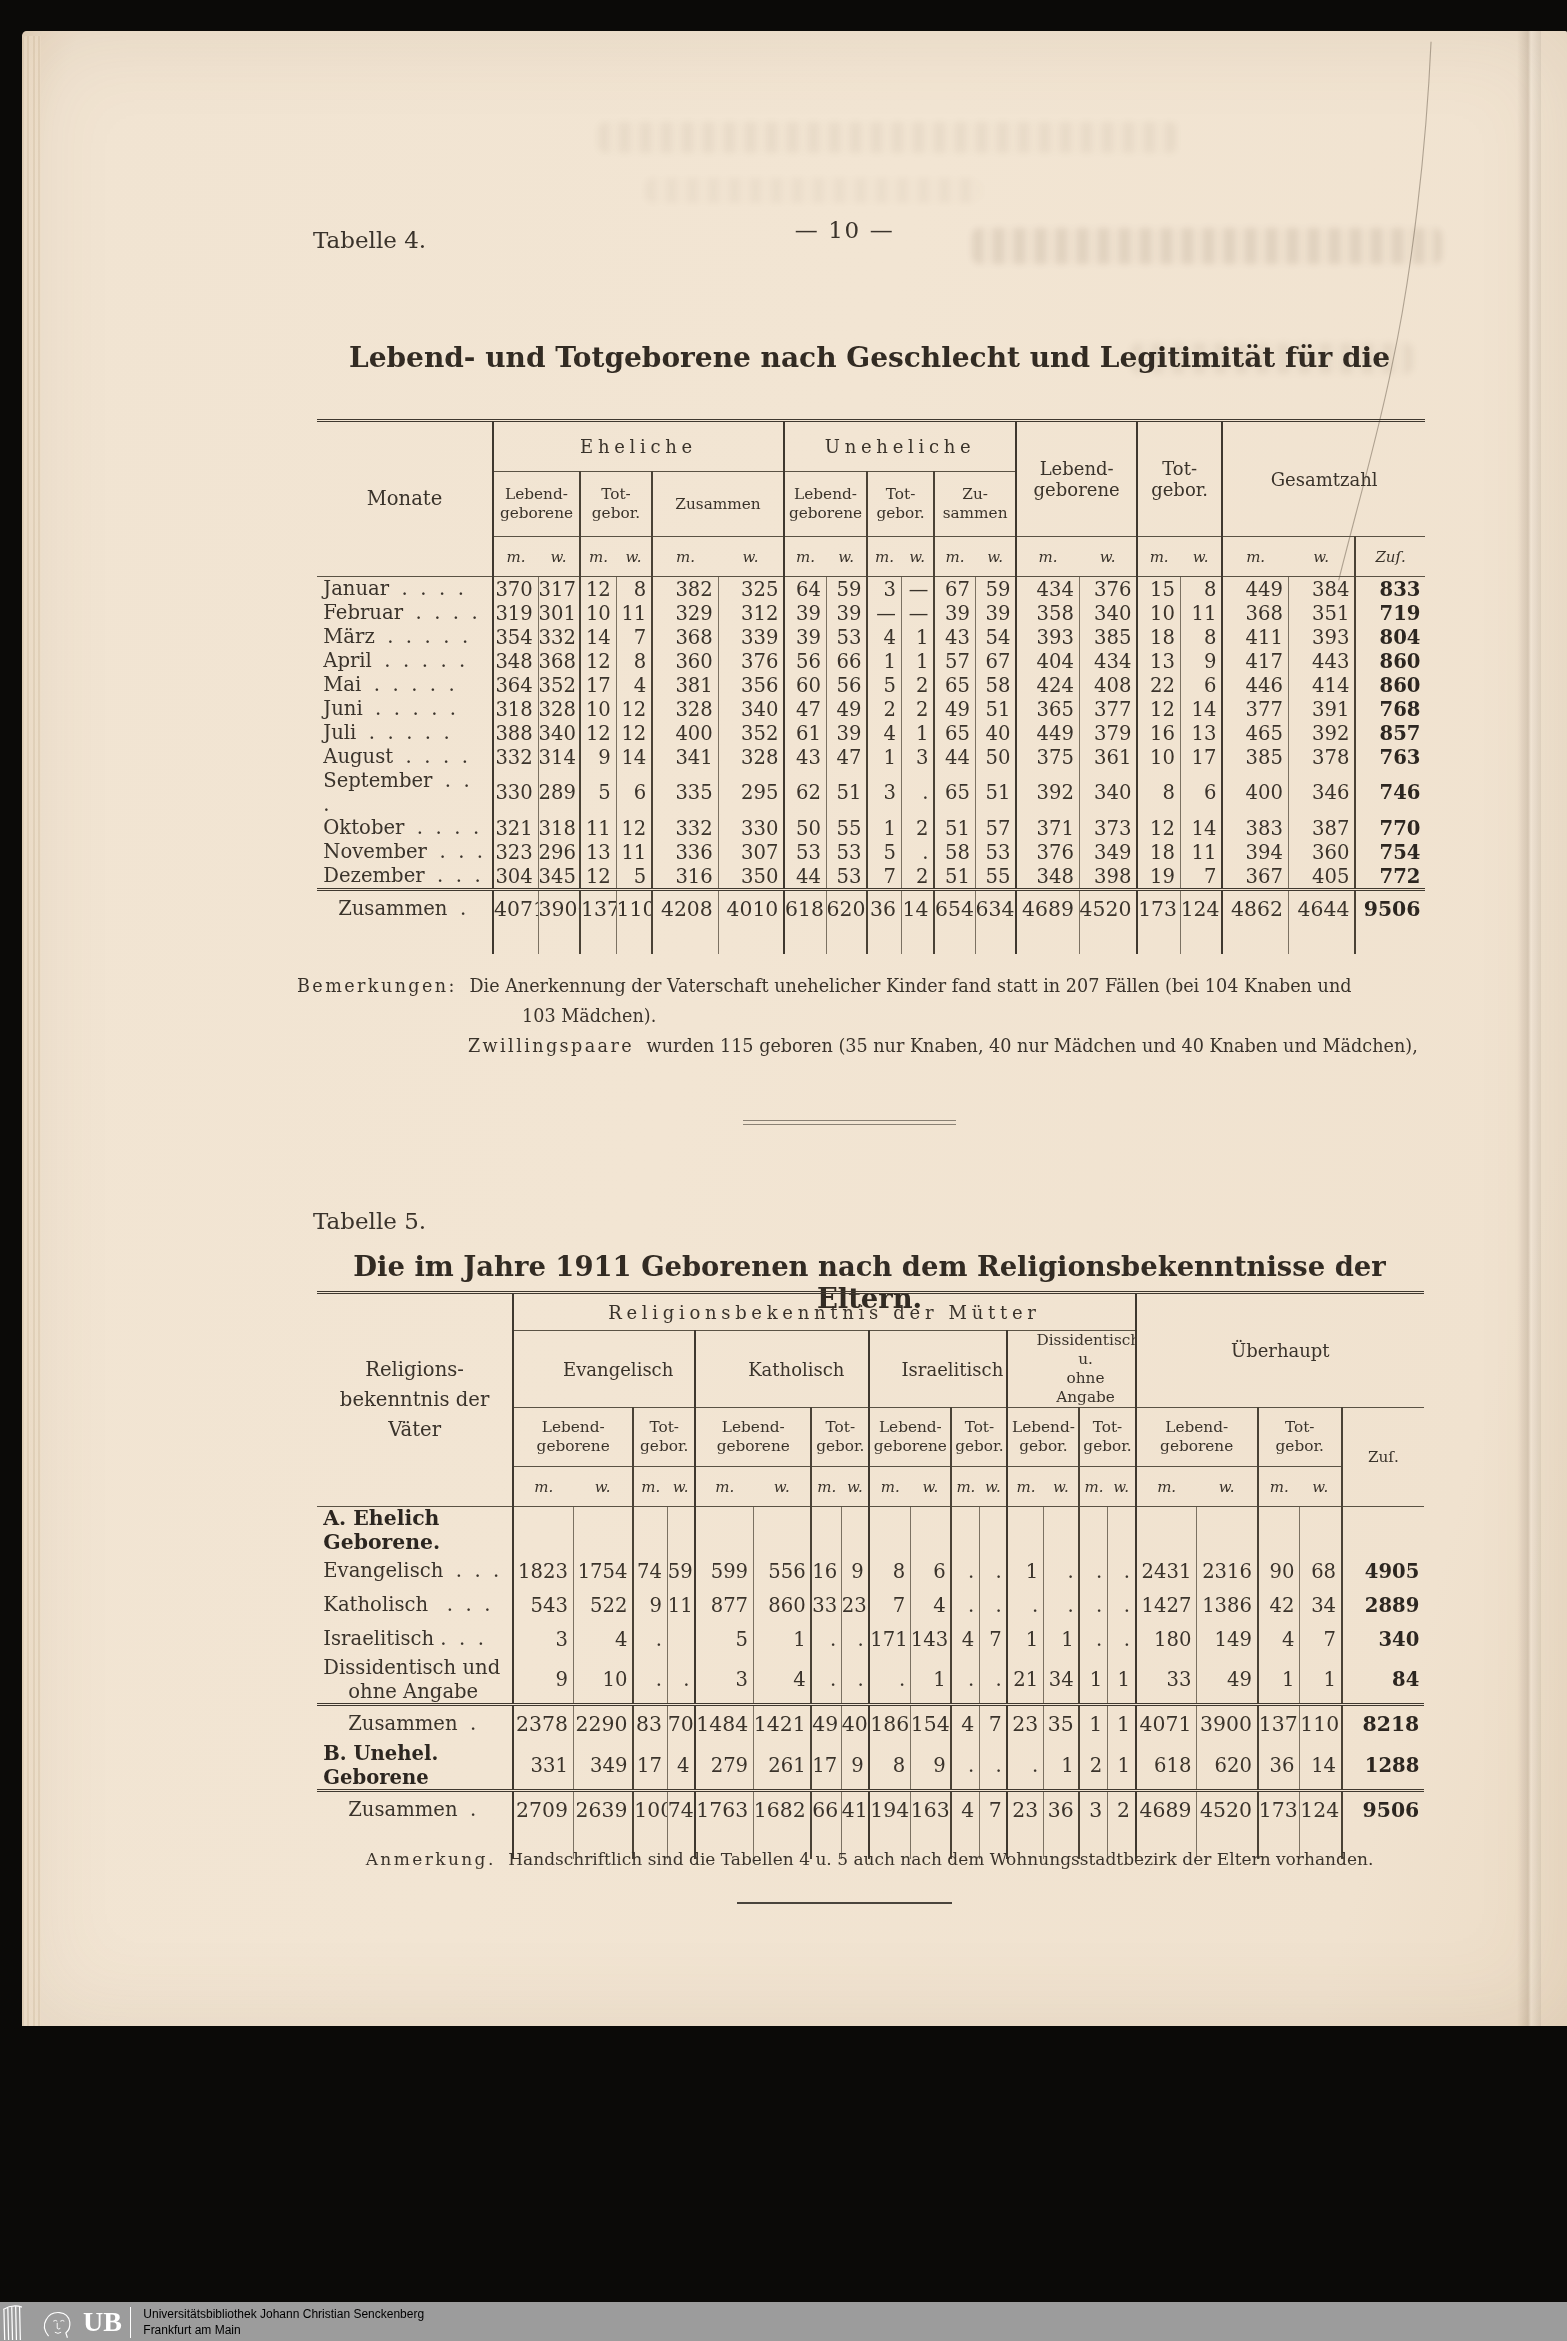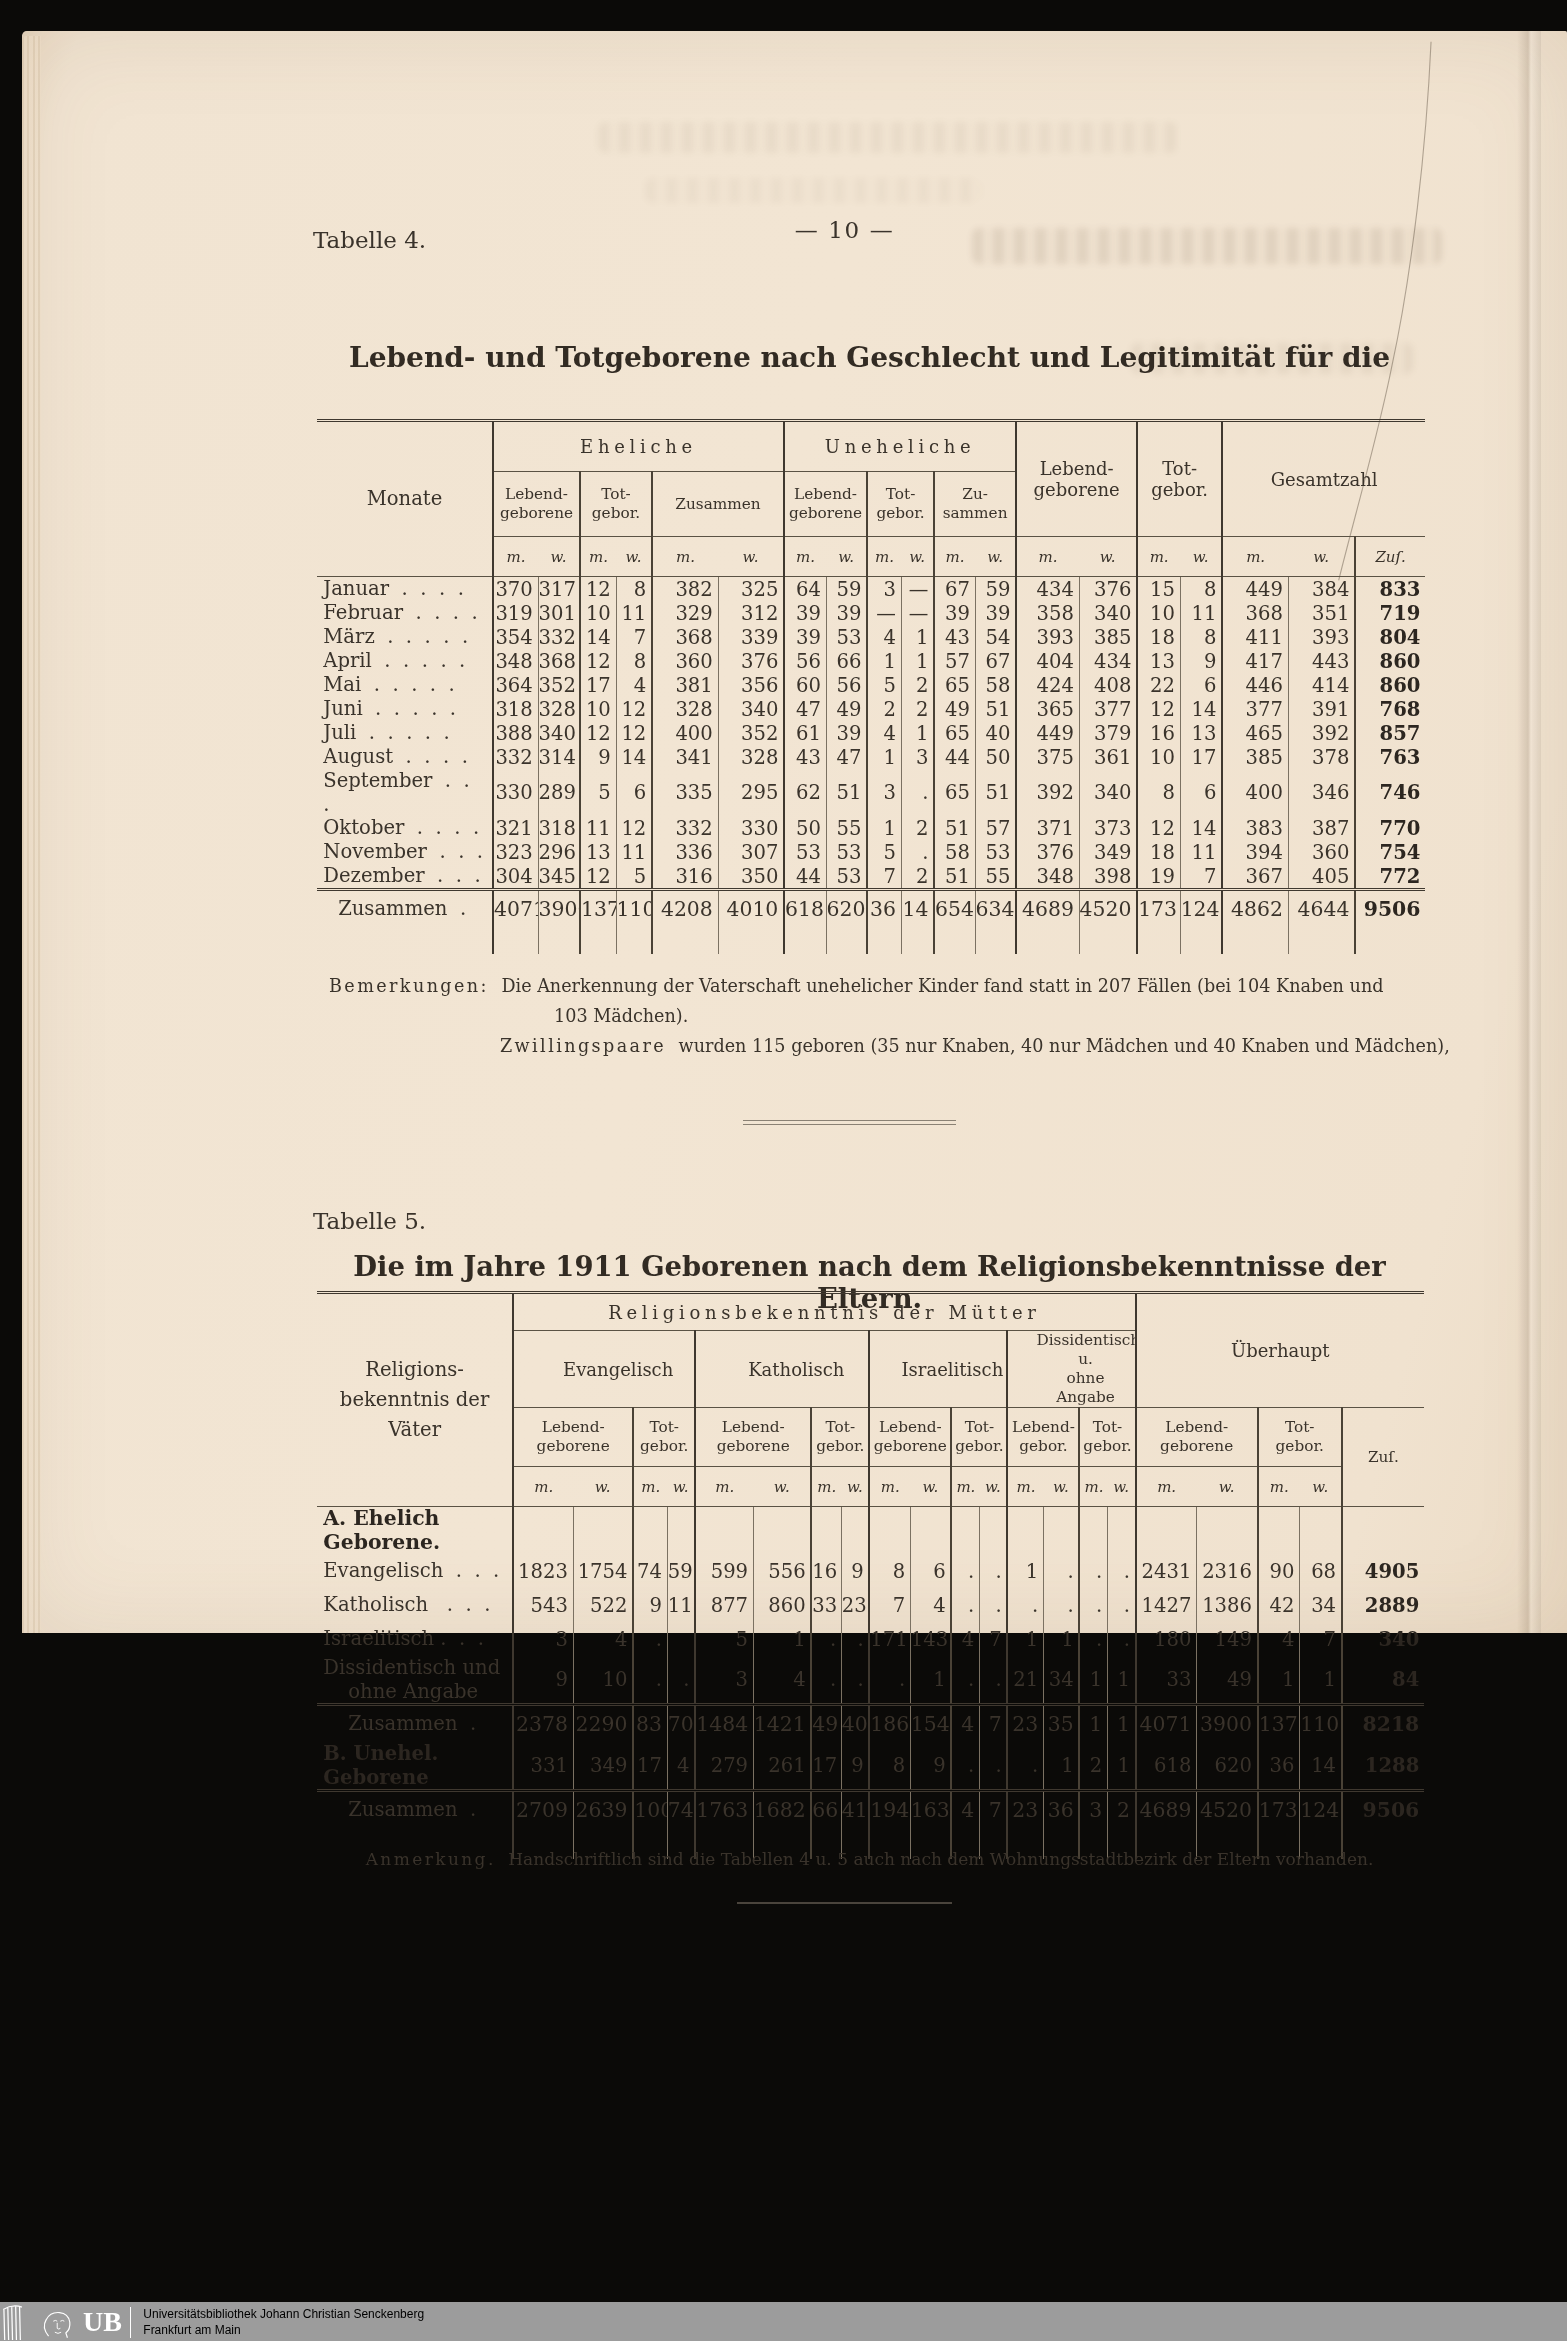--- a/index.html
+++ b/index.html
@@ -1,20 +1,20 @@
 <!DOCTYPE html>
 <html style="font-size:12.5px"><head>
 <meta charset="utf-8">
 <style>
   html,body{margin:0;padding:0;width:1567px;height:2342px;background:#0b0a08;overflow:hidden;
             font-family:"DejaVu Serif",serif;color:#3a332b;}
   #stage{position:absolute;left:0;top:0;width:1567px;height:2342px;}
 
   
-  .page{position:absolute;left:22px;top:31px;width:1545px;height:1602px;
+  .page{position:absolute;left:22px;top:31px;width:1545px;height:1995px;
         background:linear-gradient(105deg,#e7d7c1 0px,#eedfcb 20.4px,#f1e4d2 55px,#f2e5d3 45%,#f0e2cf 88%,#ecdcc6 100%);
         border-radius:4.7px 1.6px 0 0;box-shadow:inset 0 0 94px rgba(120,90,60,.12);}
   .page::before{content:'';position:absolute;left:0;top:4.7px;bottom:0;width:19px;
         background:repeating-linear-gradient(90deg,#d8c5aa 0 1.6px,#ecdcc6 1.6px 5.5px);opacity:.55;border-radius:4.7px 0 0 0;}
   .fold{position:absolute;left:1495px;top:0;bottom:0;width:23.5px;pointer-events:none;
         background:linear-gradient(90deg,rgba(0,0,0,0) 0,rgba(92,70,48,.16) 11px,rgba(255,255,255,.14) 14px,rgba(0,0,0,.06) 23.5px);}
   .smudge{position:absolute;filter:blur(3.1px);border-radius:7.8px;
         background:repeating-linear-gradient(90deg,rgba(110,88,62,.17) 0 11px,rgba(110,88,62,.03) 11px 21px);}
   .sm1{left:950px;top:197px;width:470px;height:36px;opacity:.75;}
   .sm2{left:1109px;top:312px;width:282px;height:31px;opacity:.5;}
@@ -59,21 +59,21 @@
   .t4 .row-stub td{height:27px;border-top:none;}
   .t5 .row-stub td{height:31px;border-top:none;}
   .t4 thead tr:nth-child(1) th{height:49px;}
   .t4 thead tr:nth-child(2) th{height:64px;}
   .t5 thead tr:nth-child(1) th{height:36px;}
   .t5 thead tr:nth-child(2) th{height:55px;padding-left:28px;}
   .t5 thead tr:nth-child(3) th{height:58px;}
   .t5 .mw{height:39px;}
 
   
-  .remarks{position:absolute;left:307px;top:945px;width:1128px;font-size:17.6px;}
+  .remarks{position:absolute;left:275px;top:945px;width:1128px;font-size:17.6px;}
   .remarks .line{position:relative;height:30px;}
   .lead{letter-spacing:2.4px;margin-right:12.5px;}
   .r2{margin-left:225px;}
   .r3{margin-left:171px;}
   .r4{margin-left:235px;}
   .divider{position:absolute;height:3.1px;border-top:1.6px solid #8a8174;border-bottom:1.6px solid #8a8174;}
   .div1{left:721px;top:1089px;width:213px;}
   .div2{left:715px;top:1871px;width:215px;border-bottom:none;border-top:2.4px solid #4a443c;}
   .note{position:absolute;left:294px;top:1818px;width:1107px;text-align:center;font-size:17px;}
 

